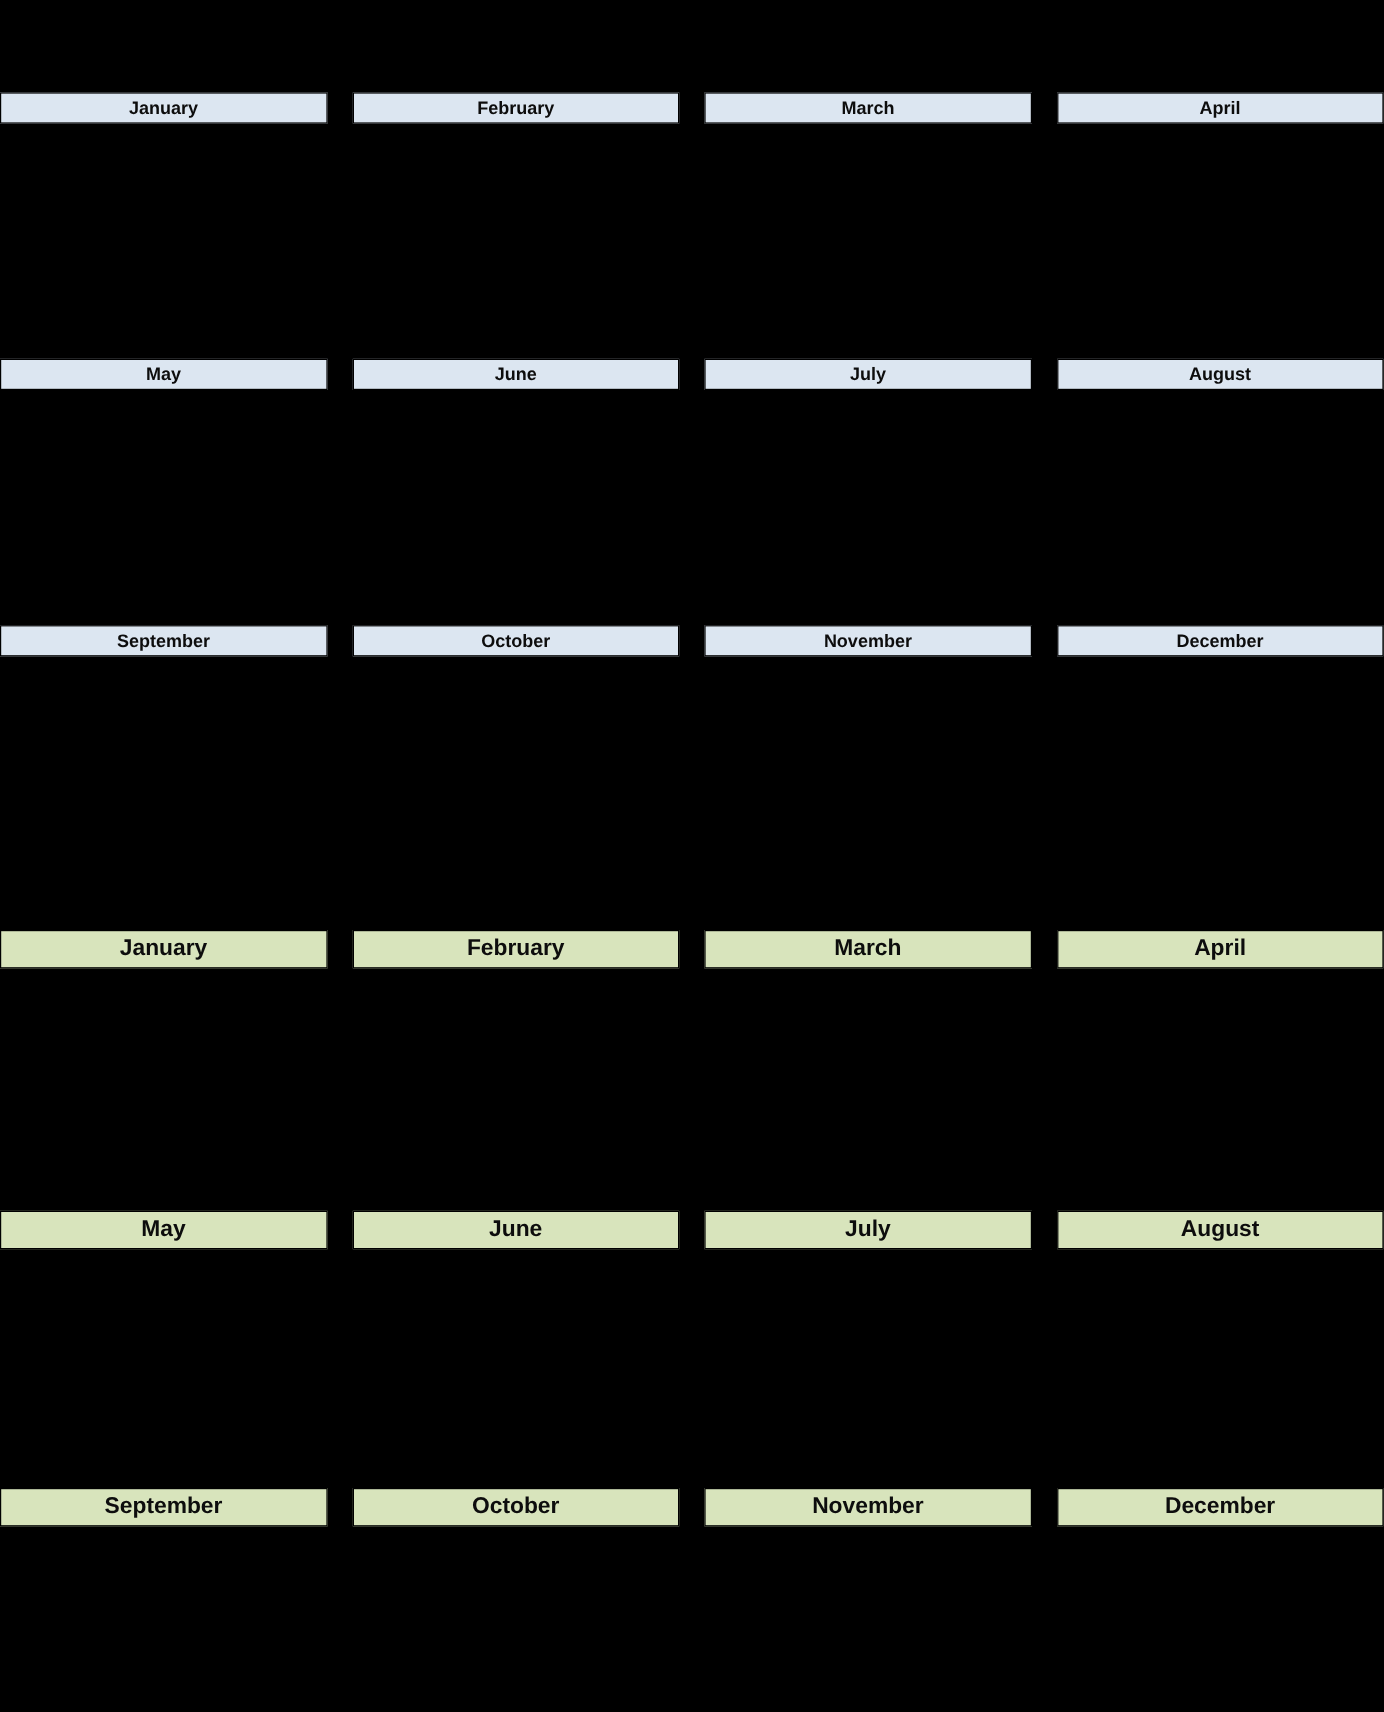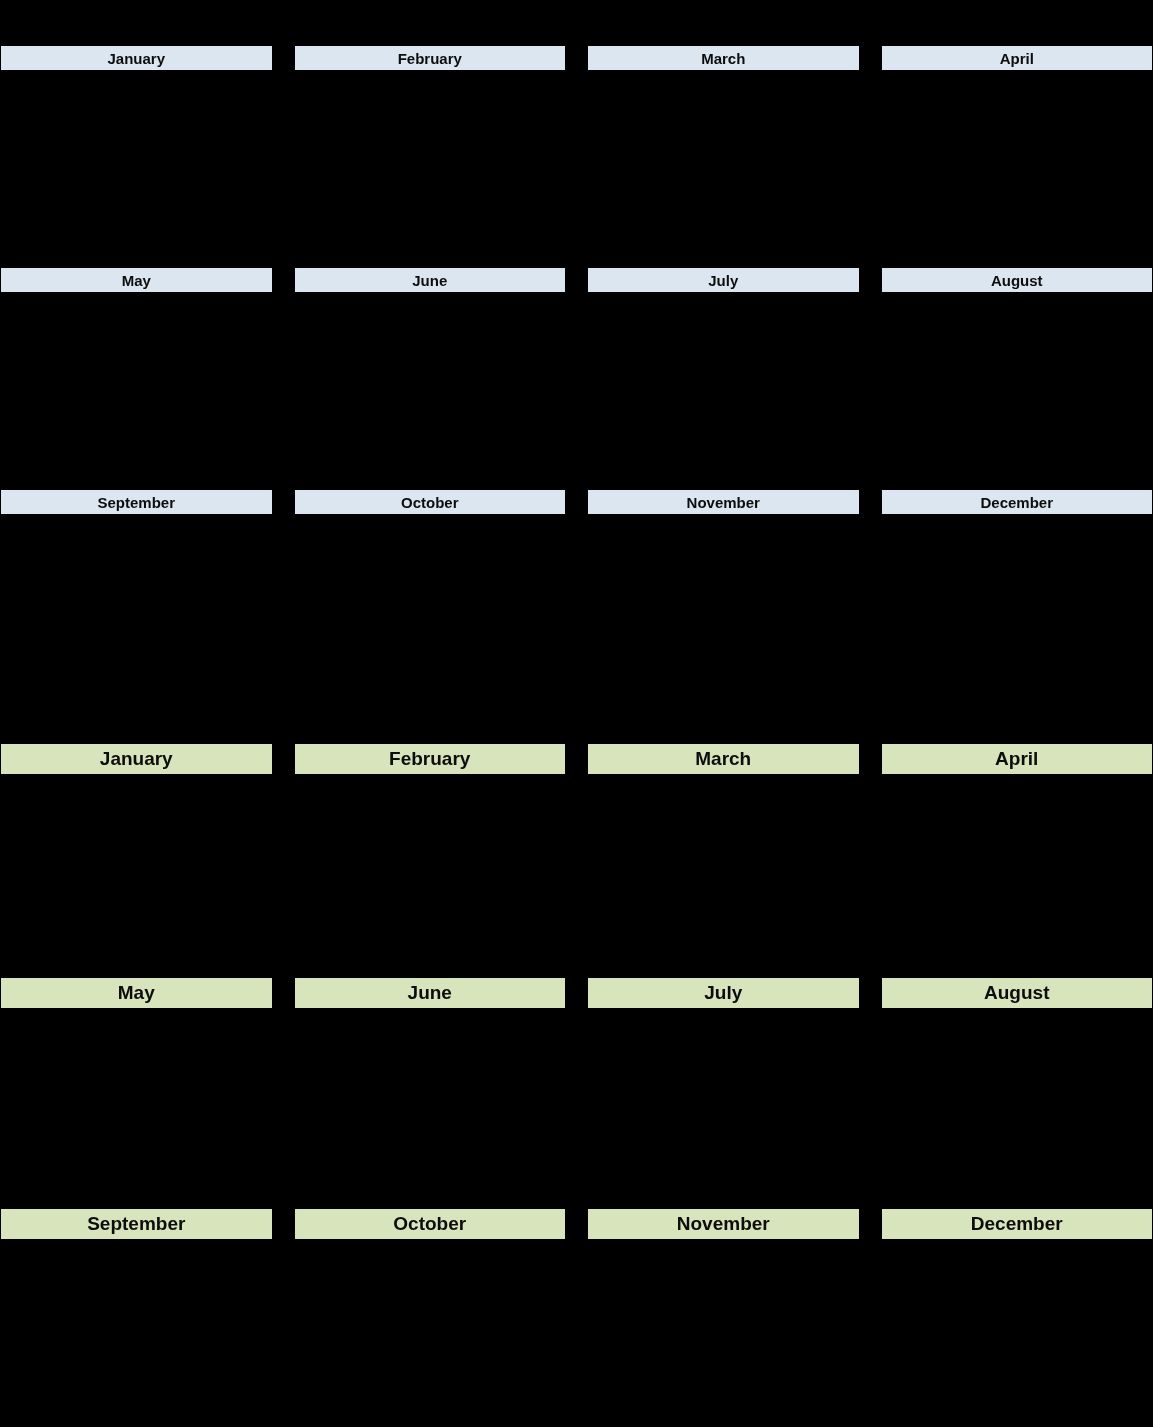--- a/index.html
+++ b/index.html
@@ -15,20 +15,21 @@
     overflow: hidden;
     font-family: "Liberation Sans", "DejaVu Sans", sans-serif;
   }
   .month-row {
     position: absolute;
     left: 0;
     width: 1153px;
     display: grid;
     grid-template-columns: repeat(4, 1fr);
     column-gap: 21px;
+    margin-top: 32px;
   }
   .month-cell {
     display: flex;
     align-items: center;
     justify-content: center;
     box-sizing: border-box;
     border: 1px solid #000000;
     font-weight: bold;
     color: #0d0d0d;
     white-space: nowrap;

